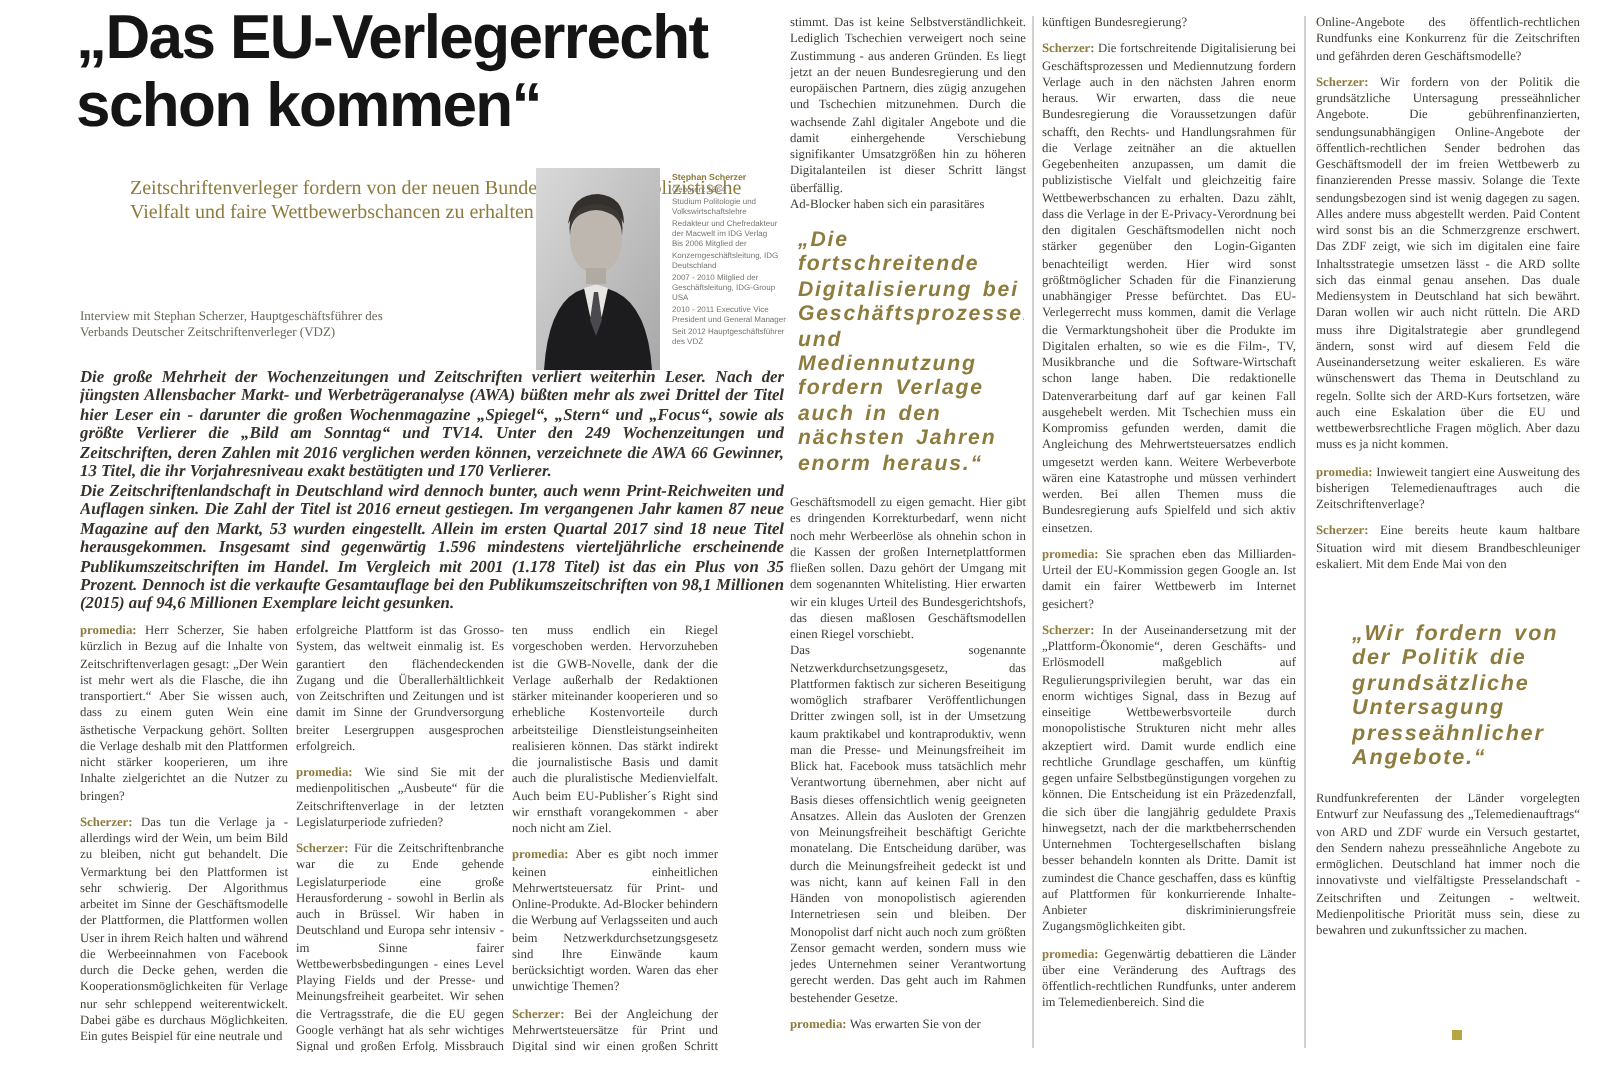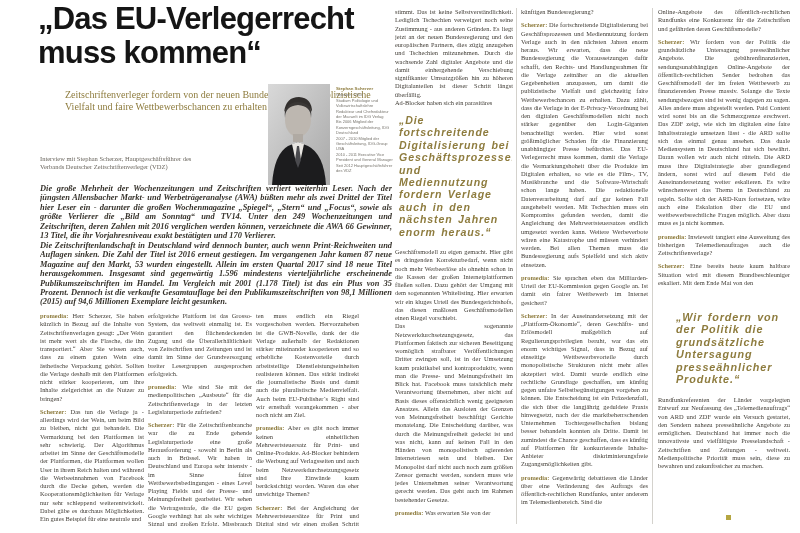--- a/index.html
+++ b/index.html
@@ -47,21 +47,21 @@
   .vrule{position:absolute;top:8px;width:1px;height:516px;background:#d4d2cd;}
   .r1{left:516px;}
   .r2{left:652px;}
   .end-marker{position:absolute;left:726px;top:515px;width:5px;height:5px;background:#b5a642;}
 </style>
 </head>
 <body>
 
 <div class="page">
 
-  <h1 class="title">„Das EU-Verlegerrecht muss kommen“</h1>
+  <h1 class="title">„Das EU-Verlegerrecht schon kommen“</h1>
 
   <p class="subtitle">Zeitschriftenverleger fordern von der neuen Bundesregierung, publizistische Vielfalt und faire Wettbewerbschancen zu erhalten</p>
 
   <p class="byline">Interview mit Stephan Scherzer, Hauptgeschäftsführer des Verbands Deutscher Zeitschriftenverleger (VDZ)</p>
 
   <div class="photo">
     <svg width="62" height="101" viewBox="0 0 62 101" xmlns="http://www.w3.org/2000/svg">
       <defs>
         <linearGradient id="bgg" x1="0" y1="0" x2="1" y2="1">
           <stop offset="0" stop-color="#d9d9d9"></stop>
@@ -134,20 +134,20 @@
     </div>
 
   <div class="vrule r2"></div>
 
   <div class="qa-col c6a">
       <p class="seg">Online-Angebote des öffentlich-rechtlichen Rundfunks eine Konkurrenz für die Zeitschriften und gefährden deren Geschäftsmodelle?</p>
       <p class="seg gap"><b class="spk">Scherzer: </b>Wir fordern von der Politik die grundsätzliche Untersagung presseähnlicher Angebote. Die gebührenfinanzierten, sendungsunabhängigen Online-Angebote der öffentlich-rechtlichen Sender bedrohen das Geschäftsmodell der im freien Wettbewerb zu finanzierenden Presse massiv. Solange die Texte sendungsbezogen sind ist wenig dagegen zu sagen. Alles andere muss abgestellt werden. Paid Content wird sonst bis an die Schmerzgrenze erschwert. Das ZDF zeigt, wie sich im digitalen eine faire Inhaltsstrategie umsetzen lässt - die ARD sollte sich das einmal genau ansehen. Das duale Mediensystem in Deutschland hat sich bewährt. Daran wollen wir auch nicht rütteln. Die ARD muss ihre Digitalstrategie aber grundlegend ändern, sonst wird auf diesem Feld die Auseinandersetzung weiter eskalieren. Es wäre wünschenswert das Thema in Deutschland zu regeln. Sollte sich der ARD-Kurs fortsetzen, wäre auch eine Eskalation über die EU und wettbewerbsrechtliche Fragen möglich. Aber dazu muss es ja nicht kommen.</p>
       <p class="seg gap"><b class="spk">promedia: </b>Inwieweit tangiert eine Ausweitung des bisherigen Telemedienauftrages auch die Zeitschriftenverlage?</p>
       <p class="seg gap"><b class="spk">Scherzer: </b>Eine bereits heute kaum haltbare Situation wird mit diesem Brandbeschleuniger eskaliert. Mit dem Ende Mai von den</p>
     </div>
-  <div class="pullquote pq2">„Wir fordern von der Politik die grundsätzliche Untersagung presseähnlicher Produkte.“</div>
+  <div class="pullquote pq2">„Wir fordern von der Politik die grundsätzliche Untersagung presseähnlicher Angebote.“</div>
   <div class="qa-col c6b">
       <p class="seg">Rundfunkreferenten der Länder vorgelegten Entwurf zur Neufassung des „Telemedienauftrags“ von ARD und ZDF wurde ein Versuch gestartet, den Sendern nahezu presseähnliche Angebote zu ermöglichen. Deutschland hat immer noch die innovativste und vielfältigste Presselandschaft - Zeitschriften und Zeitungen - weltweit. Medienpolitische Priorität muss sein, diese zu bewahren und zukunftssicher zu machen.</p>
     </div>
 
   <div class="end-marker"></div>
 
 </div>
 
 </body></html>

